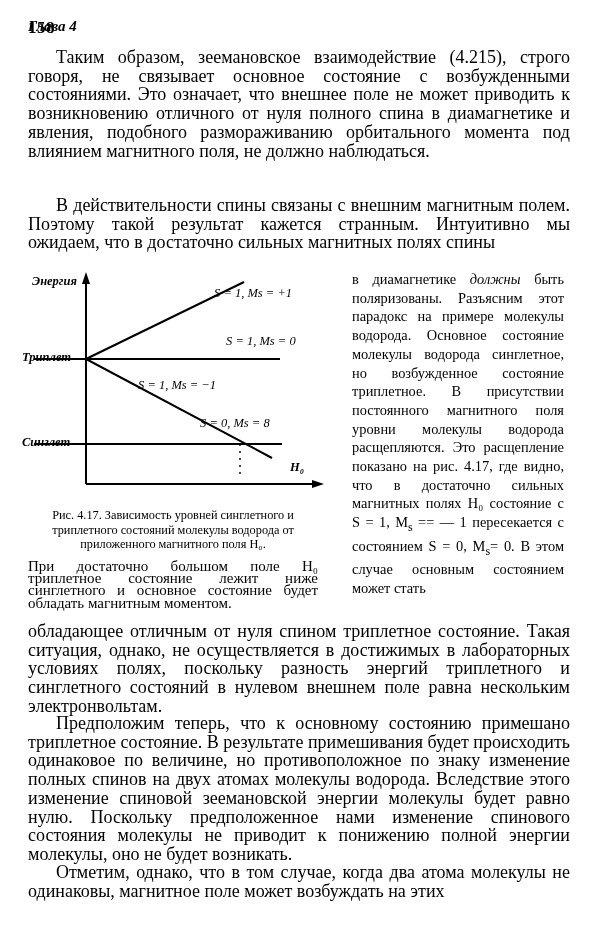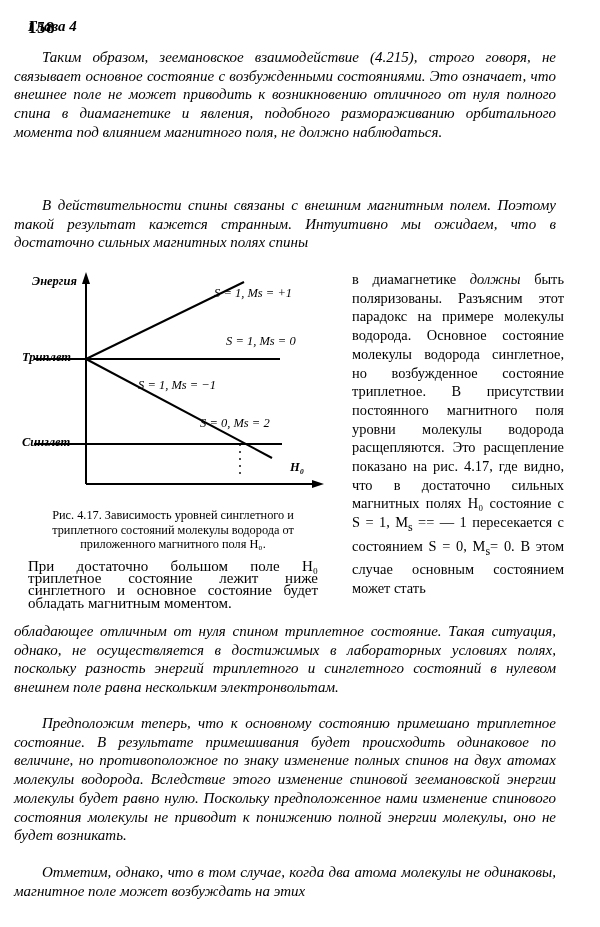--- a/index.html
+++ b/index.html
@@ -45,28 +45,27 @@
     width: 544px;
     text-align: left;
     font-size: 15px;
     font-style: italic;
     font-weight: bold;
   }
 
   
   .col-full {
     position: absolute;
-    left: 14px;
+    left: 28px;
     width: 542px;
-    font-size: 15px;
+    font-size: 18px;
     line-height: 18.7px;
     text-align: justify;
     text-justify: inter-word;
     hyphens: manual;
-    font-style: italic;
   }
   .para { margin: 0; text-indent: 28px; }
   .para.noindent { text-indent: 0; }
 
   #para1 { top: 48px; }
   #para2 { top: 196px; }
 
   
   .figure-wrap {
     position: absolute;
@@ -159,21 +158,21 @@
 
       <div style="position:absolute; left:18px; top:12px; font-size:12.5px; font-style:italic; font-weight:bold;">Энергия</div>
       <div style="position:absolute; left:276px; top:198px; font-size:12.5px; font-style:italic; font-weight:bold;">H₀</div>
 
       <div style="position:absolute; left:8px; top:88px; font-size:12.5px; font-style:italic; font-weight:bold;text-align:right;">Триплет</div>
       <div style="position:absolute; left:8px; top:173px; font-size:12.5px; font-style:italic; font-weight:bold;">Синглет</div>
 
       <div style="position:absolute; left:200px; top:24px; font-size:12.5px; font-style:italic;">S = 1,  Ms = +1</div>
       <div style="position:absolute; left:212px; top:72px; font-size:12.5px; font-style:italic;">S = 1,  Ms = 0</div>
       <div style="position:absolute; left:124px; top:116px; font-size:12.5px; font-style:italic;">S = 1,  Ms = −1</div>
-      <div style="position:absolute; left:186px; top:154px; font-size:12.5px; font-style:italic;">S = 0,  Ms = 2</div>
+      <div style="position:absolute; left:186px; top:154px; font-size:12.5px; font-style:italic;">S = 0,  Ms = 8</div>
     </div>
 
     <div class="fig-caption">Рис. 4.17. Зависимость уровней синглетного и триплетного состояний молекулы водорода от приложенного магнитного поля H₀.</div>
     <div class="fig-note">При достаточно большом поле H₀ триплетное состояние лежит ниже синглетного и основное состояние будет обладать магнитным моментом.</div>
   </div>
 
   <div class="col-right">
     <p><span>в диамагнетике </span><i class="it">должны</i><span> быть поляризованы. Разъясним этот парадокс на примере молекулы водорода. Основное состояние молекулы водорода синглетное, но возбужденное состояние триплетное. В присутствии постоянного магнитного поля уровни молекулы водорода расщепляются. Это расщепление показано на рис. 4.17, где видно, что в достаточно сильных магнитных полях </span><span class="nowrap it">H₀</span><span> состояние с </span><span class="nowrap it">S = 1,</span><span>&nbsp;</span><span class="nowrap it">M</span><span><sub>s</sub> =</span><span>= — 1 пересекается с состоянием </span><span class="nowrap it">S = 0,   M</span><span><sub>s</sub></span><span>= 0. В этом случае основным состоянием может стать</span></p>
   </div>
 

